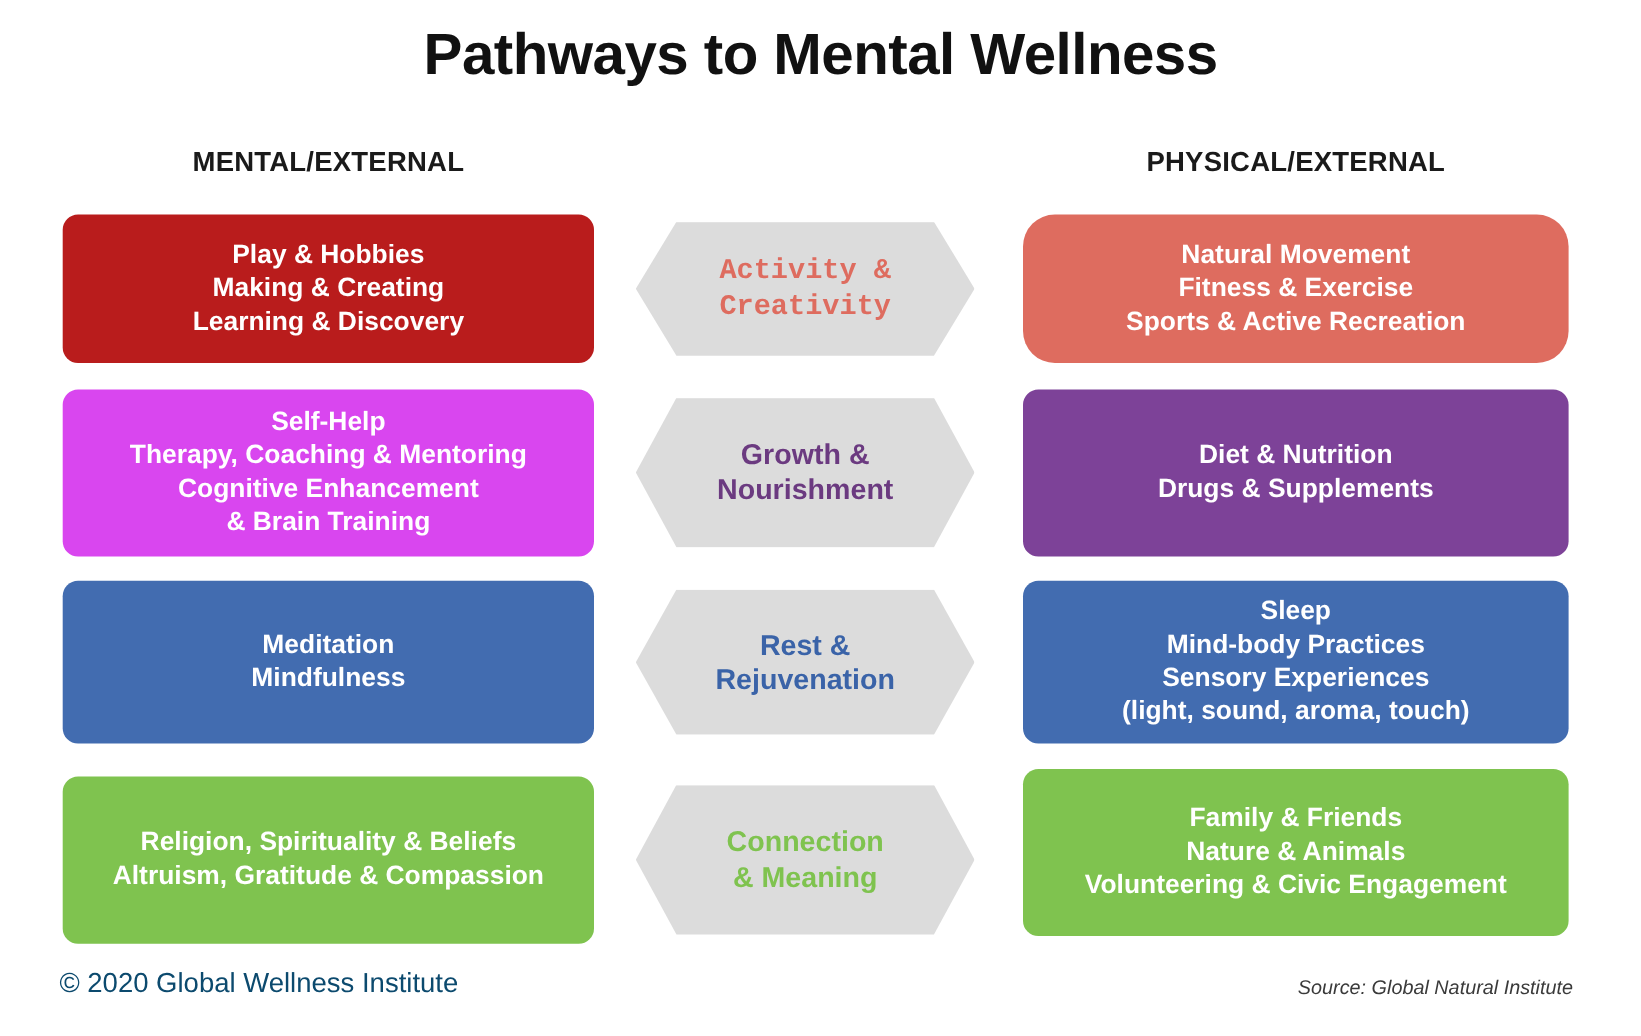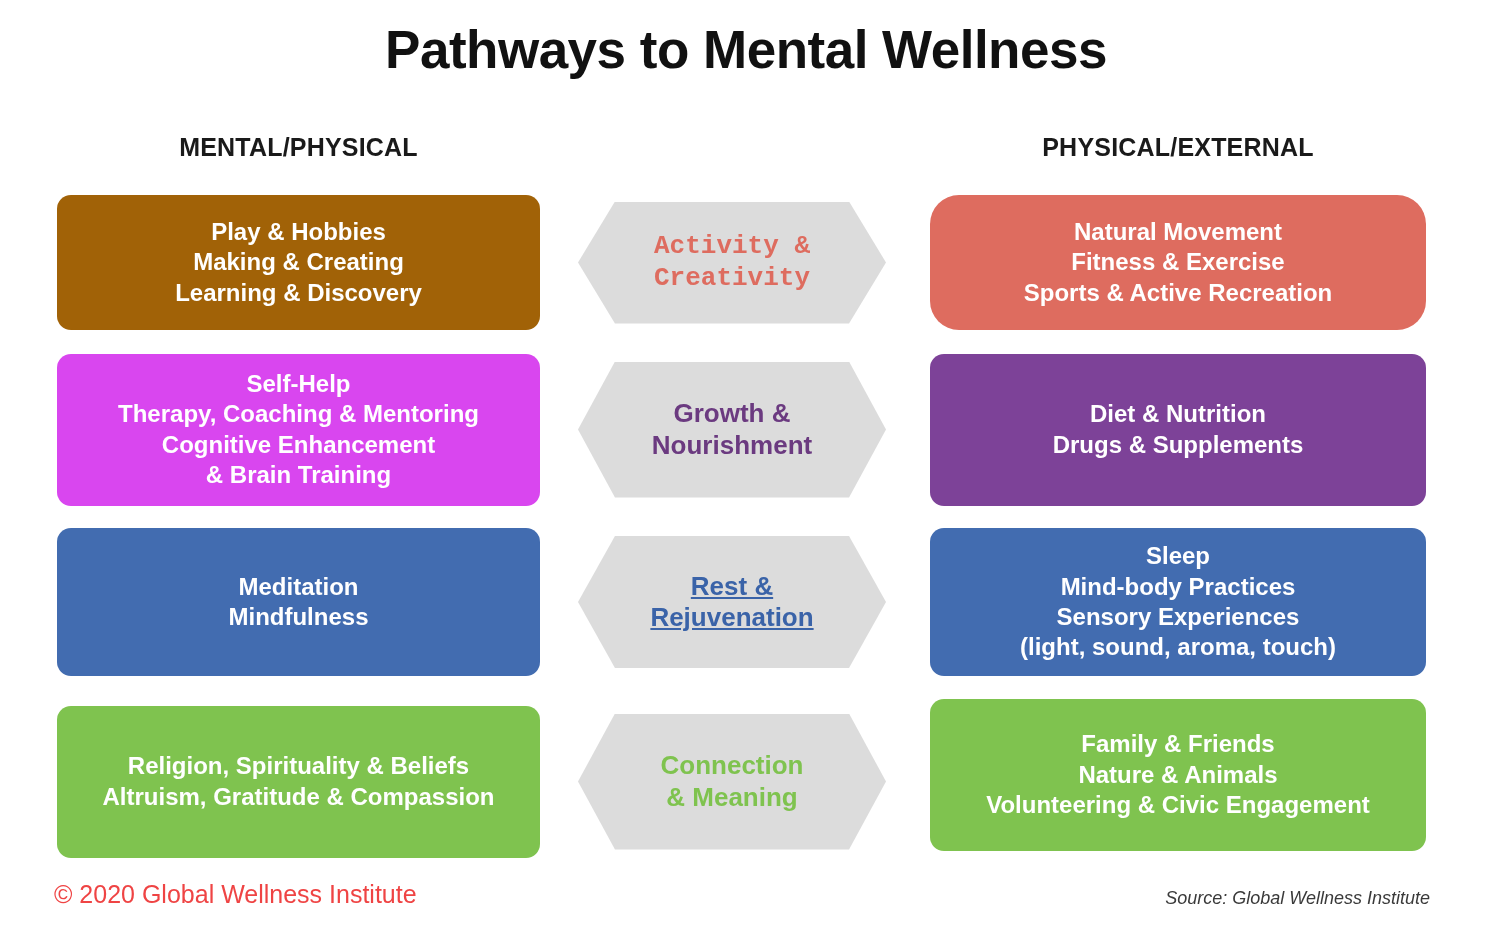--- a/index.html
+++ b/index.html
@@ -92,45 +92,45 @@
     font-weight: bold;
     line-height: 1.2;
   }
 
   
   .footer-copyright {
     position: absolute;
     left: 54px;
     top: 880px;
     font-size: 25px;
-    color: #ef4444;
+    color: #0c4a6e;
     font-weight: normal;
   }
   .footer-source {
     position: absolute;
     right: 62px;
     top: 888px;
     font-size: 18px;
     color: #3a3a3a;
     font-style: italic;
   }
 </style>
 </head>
 <body>
 
 <div class="infographic">
 
   <div class="title">Pathways to Mental Wellness</div>
 
-  <div class="col-header left">MENTAL/PHYSICAL</div>
+  <div class="col-header left">MENTAL/EXTERNAL</div>
   <div class="col-header right">PHYSICAL/EXTERNAL</div>
 
   <div class="rows">
       <div class="row" style="height: 155px; top: 0px; position: absolute;">
-        <div class="card left" style="background: #a16207; height: 135px; top: 10px;">
+        <div class="card left" style="background: #b91c1c; height: 135px; top: 10px;">
           <div style="white-space: pre-line;">Play &amp; Hobbies
 Making &amp; Creating
 Learning &amp; Discovery</div>
         </div>
         <div class="hex" style="height: 122px; top: 16.5px; color: rgb(222, 108, 95);">
           <div style="white-space: pre-line; font-family: Liberation Mono, monospace;">Activity &amp;
 Creativity</div>
         </div>
         <div class="card right" style="background: rgb(222, 108, 95); height: 135px; top: 10px; border-radius: 29px;">
           <div style="white-space: pre-line;">Natural Movement
@@ -152,21 +152,21 @@
         <div class="card right" style="background: rgb(125, 66, 152); height: 152px; top: 6.5px;">
           <div style="white-space: pre-line;">Diet &amp; Nutrition
 Drugs &amp; Supplements</div>
         </div>
       </div>
       <div class="row" style="height: 162px; top: 336px; position: absolute;">
         <div class="card left" style="background: rgb(66, 108, 176); height: 148px; top: 7px;">
           <div style="white-space: pre-line;">Meditation
 Mindfulness</div>
         </div>
-        <div class="hex" style="height: 132px; top: 15px; color: rgb(58, 99, 168); text-decoration: underline;">
+        <div class="hex" style="height: 132px; top: 15px; color: rgb(58, 99, 168);">
           <div style="white-space: pre-line;">Rest &amp;
 Rejuvenation</div>
         </div>
         <div class="card right" style="background: rgb(66, 108, 176); height: 148px; top: 7px;">
           <div style="white-space: pre-line;">Sleep
 Mind-body Practices
 Sensory Experiences
 (light, sound, aroma, touch)</div>
         </div>
       </div>
@@ -181,15 +181,15 @@
         </div>
         <div class="card right" style="background: rgb(127, 195, 79); height: 152px; top: 0;">
           <div style="white-space: pre-line;">Family &amp; Friends
 Nature &amp; Animals
 Volunteering &amp; Civic Engagement</div>
         </div>
       </div>
     </div>
 
   <div class="footer-copyright">© 2020 Global Wellness Institute</div>
-  <div class="footer-source">Source: Global Wellness Institute</div>
+  <div class="footer-source">Source: Global Natural Institute</div>
 
 </div>
 
 </body></html>

